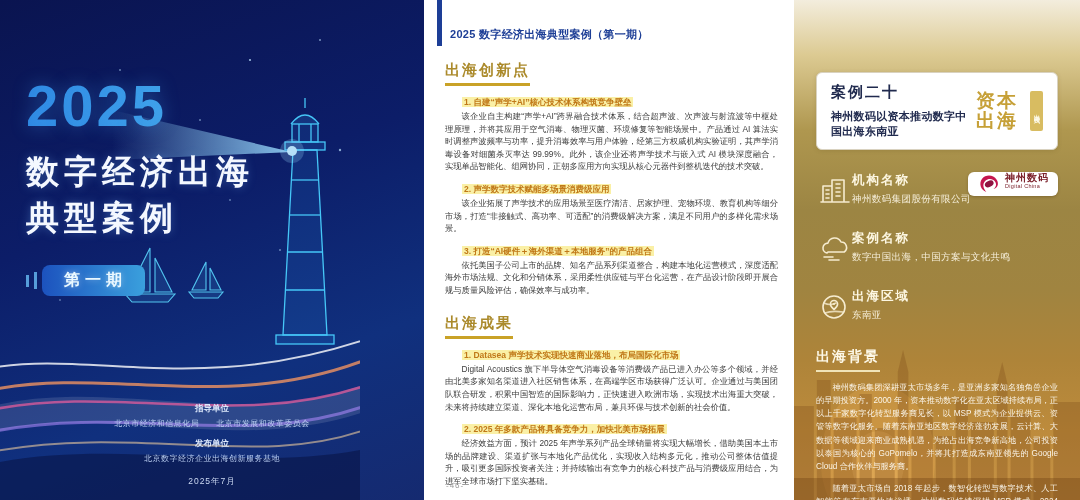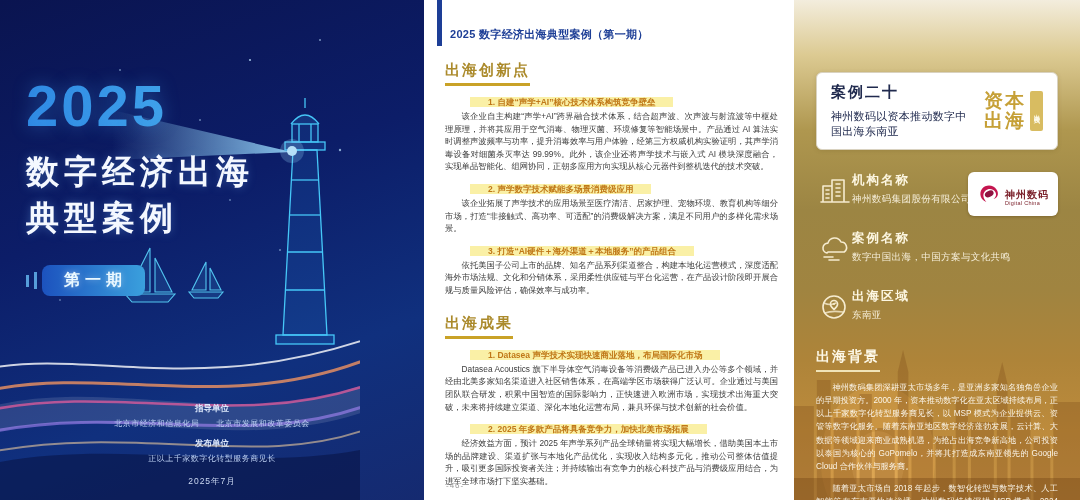--- a/index.html
+++ b/index.html
@@ -28,44 +28,44 @@
 
   
   .page{width:370px;flex:none;background:#ffffff;position:relative;box-sizing:border-box;
     padding:0 16px 0 21px;}
   .page-bar{position:absolute;top:0;left:13px;width:5px;height:46px;background:#1d3e96;}
   .page-header{padding-top:27px;margin-left:5px;font-size:11px;font-weight:bold;color:#1d3e96;letter-spacing:.3px;}
   .sec-title{display:inline-block;margin-top:19px;font-size:15px;font-weight:bold;color:#ab8a2b;
     letter-spacing:2px;border-bottom:3px solid #c9a227;padding-bottom:3px;}
   .sec-title.second{margin-top:15px;}
   .sub{margin:5px 0 1px 0;}
-  .sub span{background:#faf0a6;color:#c07818;font-weight:bold;font-size:8.5px;padding:0 18px;margin-left:25px;}
+  .sub span{background:#faf0a6;color:#c07818;font-weight:bold;font-size:8.5px;padding:0 2px;margin-left:17px;}
   .para{margin:1px 0 2px 0;font-size:8.3px;line-height:1.52;color:#3c3c3c;text-align:justify;text-indent:2em;}
   .page-num{position:absolute;left:22px;bottom:10px;font-size:8px;color:#9a9a9a;letter-spacing:1px;}
 
   
   .case{flex:1;position:relative;overflow:hidden;box-sizing:border-box;padding:0 22px;
     background:linear-gradient(180deg,#f3eddd 0%,#dcca92 11%,#af974f 26%,#9c8543 42%,#a08440 58%,#ae8439 72%,#bd8b3c 86%,#c69245 100%);}
   .skyline{position:absolute;left:0;right:0;bottom:0;width:100%;height:190px;z-index:1;}
   .case-card{margin-top:72px;background:#ffffff;border:1px solid #d9d2c0;border-radius:6px;
     padding:10px 14px;display:flex;align-items:center;justify-content:space-between;position:relative;z-index:2;
     box-shadow:0 1px 4px rgba(90,70,20,.18);}
   .case-no{font-size:15px;font-weight:bold;color:#202a4e;letter-spacing:2px;}
-  .case-title{font-size:11px;font-weight:normal;color:#202a4e;margin-top:7px;letter-spacing:.3px;}
-  .badge-wrap{display:flex;align-items:stretch;gap:4px;flex:none;margin-left:8px;}
+  .case-title{font-size:11px;font-weight:bold;color:#202a4e;margin-top:7px;letter-spacing:.3px;}
+  .badge-wrap{display:flex;align-items:stretch;gap:12px;flex:none;margin-left:8px;}
   .badge-txt{font-size:19px;font-weight:bold;color:#c6a037;line-height:1.05;letter-spacing:2px;text-align:left;}
   .badge-tab{writing-mode:vertical-rl;background:#d8bc61;color:#fffef2;font-size:6.5px;letter-spacing:1px;
     padding:3px 2px;border-radius:2px;display:flex;align-items:center;justify-content:center;}
   .info{margin-top:22px;position:relative;z-index:2;}
   .info-row{display:flex;align-items:flex-start;gap:0;margin-bottom:21px;}
   .info-icon{width:36px;height:36px;flex:none;margin-top:1px;}
   .info-label{font-size:12.5px;font-weight:bold;color:#fdf7e2;letter-spacing:2px;}
   .info-value{font-size:9.5px;color:rgba(255,250,234,.9);margin-top:4px;letter-spacing:.4px;}
-  .logo-card{position:absolute;top:172px;right:22px;background:#fff;border-radius:6px;padding:10px 9px;
-    display:flex;align-items:flex-end;gap:4px;z-index:3;box-shadow:0 1px 3px rgba(60,40,10,.3);}
+  .logo-card{position:absolute;top:172px;right:22px;background:#fff;border-radius:6px;padding:0 9px;
+    display:flex;align-items:flex-start;gap:4px;z-index:3;box-shadow:0 1px 3px rgba(60,40,10,.3);}
   .logo-cn{font-size:10px;font-weight:bold;color:#7c222c;letter-spacing:1px;line-height:1.1;}
   .logo-en{font-size:5.5px;color:#7c222c;letter-spacing:.3px;}
   .bg-title{display:inline-block;font-size:14px;font-weight:bold;color:#fdf8e7;letter-spacing:2px;
     border-bottom:2px solid #f0e4b8;padding-bottom:4px;position:relative;z-index:2;margin-top:2px;}
   .bg-para{font-size:8.2px;line-height:1.6;color:rgba(255,252,243,.93);text-align:justify;text-indent:2em;
     margin-top:9px;position:relative;z-index:2;}
 </style>
 </head>
 <body>
 
@@ -140,21 +140,21 @@
         <span class="tick"></span>
         <span class="tick t2"></span>
         <span class="issue-badge">第一期</span>
       </div>
     </div>
 
     <div class="cover-footer">
       <div class="f-label">指导单位</div>
       <div class="f-line">北京市经济和信息化局　　北京市发展和改革委员会</div>
       <div class="f-label">发布单位</div>
-      <div class="f-line">正以上千家数字化转型服务商见长</div>
+      <div class="f-line">北京数字经济企业出海创新服务基地</div>
       <div class="f-date">2025年7月</div>
     </div>
   </section>
 
   <section class="page">
     <div class="page-bar"></div>
     <div class="page-header">2025 数字经济出海典型案例（第一期）</div>
 
     <div>
       <span class="sec-title">出海创新点</span>
@@ -171,21 +171,21 @@
       <span>3. 打造“AI硬件＋海外渠道＋本地服务”的产品组合</span>
     </div>
     <p class="para">依托美国子公司上市的品牌、知名产品系列渠道整合，构建本地化运营模式，深度适配海外市场法规、文化和分销体系，采用柔性供应链与平台化运营，在产品设计阶段即开展合规与质量风险评估，确保效率与成功率。</p>
 
     <div>
       <span class="sec-title second">出海成果</span>
     </div>
     <div class="sub">
       <span>1. Datasea 声学技术实现快速商业落地，布局国际化市场</span>
     </div>
-    <p class="para">Datasea Acoustics 旗下半导体空气消毒设备等消费级产品已进入办公等多个领域，并经由北美多家知名渠道进入社区销售体系，在高端学区市场获得广泛认可。企业通过与美国团队联合研发，积累中国智造的国际影响力，正快速进入欧洲市场，实现技术出海重大突破，未来将持续建立渠道、深化本地化运营布局，兼具环保与技术创新的社会价值。</p>
+    <p class="para">Digital Acoustics 旗下半导体空气消毒设备等消费级产品已进入办公等多个领域，并经由北美多家知名渠道进入社区销售体系，在高端学区市场获得广泛认可。企业通过与美国团队联合研发，积累中国智造的国际影响力，正快速进入欧洲市场，实现技术出海重大突破，未来将持续建立渠道、深化本地化运营布局，兼具环保与技术创新的社会价值。</p>
     <div class="sub">
       <span>2. 2025 年多款产品将具备竞争力，加快北美市场拓展</span>
     </div>
     <p class="para">经济效益方面，预计 2025 年声学系列产品全球销量将实现大幅增长，借助美国本土市场的品牌建设、渠道扩张与本地化产品优化，实现收入结构多元化，推动公司整体估值提升，吸引更多国际投资者关注；并持续输出有竞争力的核心科技产品与消费级应用结合，为进军全球市场打下坚实基础。</p>
 
     <div class="page-num">-46-</div>
   </section>
 
   <section class="case">
     <svg class="skyline" viewBox="0 0 375 190" preserveAspectRatio="none" aria-hidden="true">

